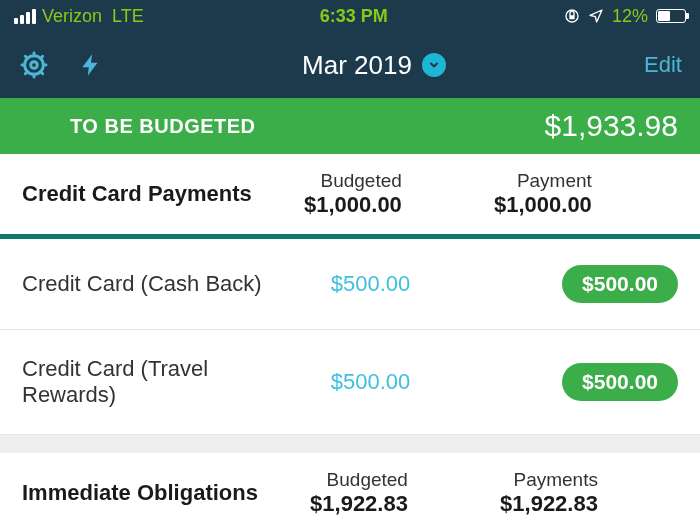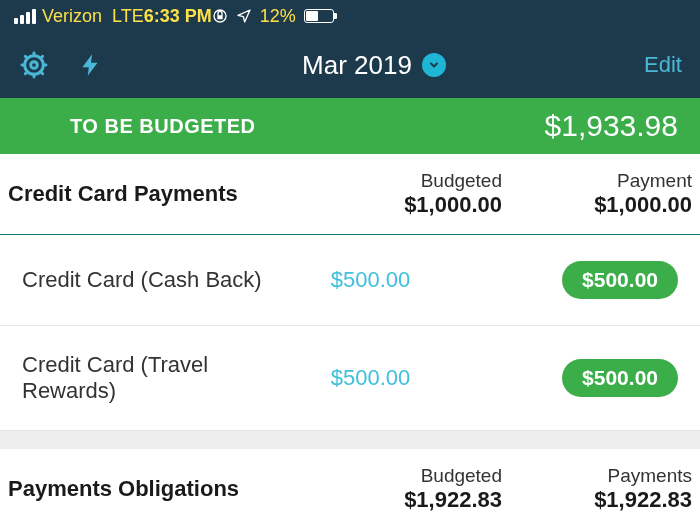--- a/index.html
+++ b/index.html
@@ -5,25 +5,25 @@
   * { margin: 0; padding: 0; box-sizing: border-box; }
   body {
     width: 700px;
     height: 525px;
     font-family: -apple-system, "Helvetica Neue", Arial, sans-serif;
     background: #f5f5f5;
     overflow: hidden;
   }
   .status-bar {
     background: #1d3a4c;
-    color: #fde047;
+    color: #84cc16;
     height: 32px;
     display: flex;
     align-items: center;
-    justify-content: flex-start;
+    justify-content: space-between;
     padding: 0 14px;
     font-size: 18px;
     font-weight: 500;
   }
   .status-left { display: flex; align-items: center; gap: 6px; }
   .status-right { display: flex; align-items: center; gap: 8px; }
   .signal-bars { display: inline-flex; align-items: flex-end; gap: 2px; }
   .signal-bars span { width: 4px; background: #fff; border-radius: 1px; }
   .signal-bars span:nth-child(1){height:6px;}
   .signal-bars span:nth-child(2){height:9px;}
@@ -64,23 +64,23 @@
     align-items: center;
     justify-content: space-between;
     padding: 0 22px;
   }
   .tbb-label { font-size: 20px; font-weight: 700; letter-spacing: 0.5px; margin-left: 48px; }
   .tbb-amount { font-size: 30px; font-weight: 400; margin-left: 44px; }
   .group-header {
     background: #fff;
     display: flex;
     align-items: center;
-    justify-content: space-between;
-    padding: 16px 8px;
-    border-bottom: 1px solid #0f766e;
+    justify-content: flex-start;
+    padding: 16px 22px;
+    border-bottom: 5px solid #0f766e;
   }
   .group-name { font-size: 22px; font-weight: 700; color: #1a1a1a; }
   .group-col { text-align: right; min-width: 150px; }
   .group-col-label { font-size: 19px; color: #333; font-weight: 400; }
   .group-col-value { font-size: 22px; color: #1a1a1a; font-weight: 700; }
   .category-row {
     background: #fff;
     display: flex;
     align-items: center;
     justify-content: space-between;
@@ -194,21 +194,21 @@
   <div class="cat-name">Credit Card (Travel Rewards)</div>
   <div class="cat-budgeted">$500.00</div>
   <div class="cat-pill-wrap">
     <span class="cat-pill">$500.00</span>
   </div>
 </div>
 
 <div class="gap"></div>
 
 <div class="group-header">
-  <div class="group-name">Payments Obligations</div>
+  <div class="group-name">Immediate Obligations</div>
   <div style="display:flex; gap:40px;">
     <div class="group-col">
       <div class="group-col-label">Budgeted</div>
       <div class="group-col-value">$1,922.83</div>
     </div>
     <div class="group-col">
       <div class="group-col-label">Payments</div>
       <div class="group-col-value">$1,922.83</div>
     </div>
   </div>

